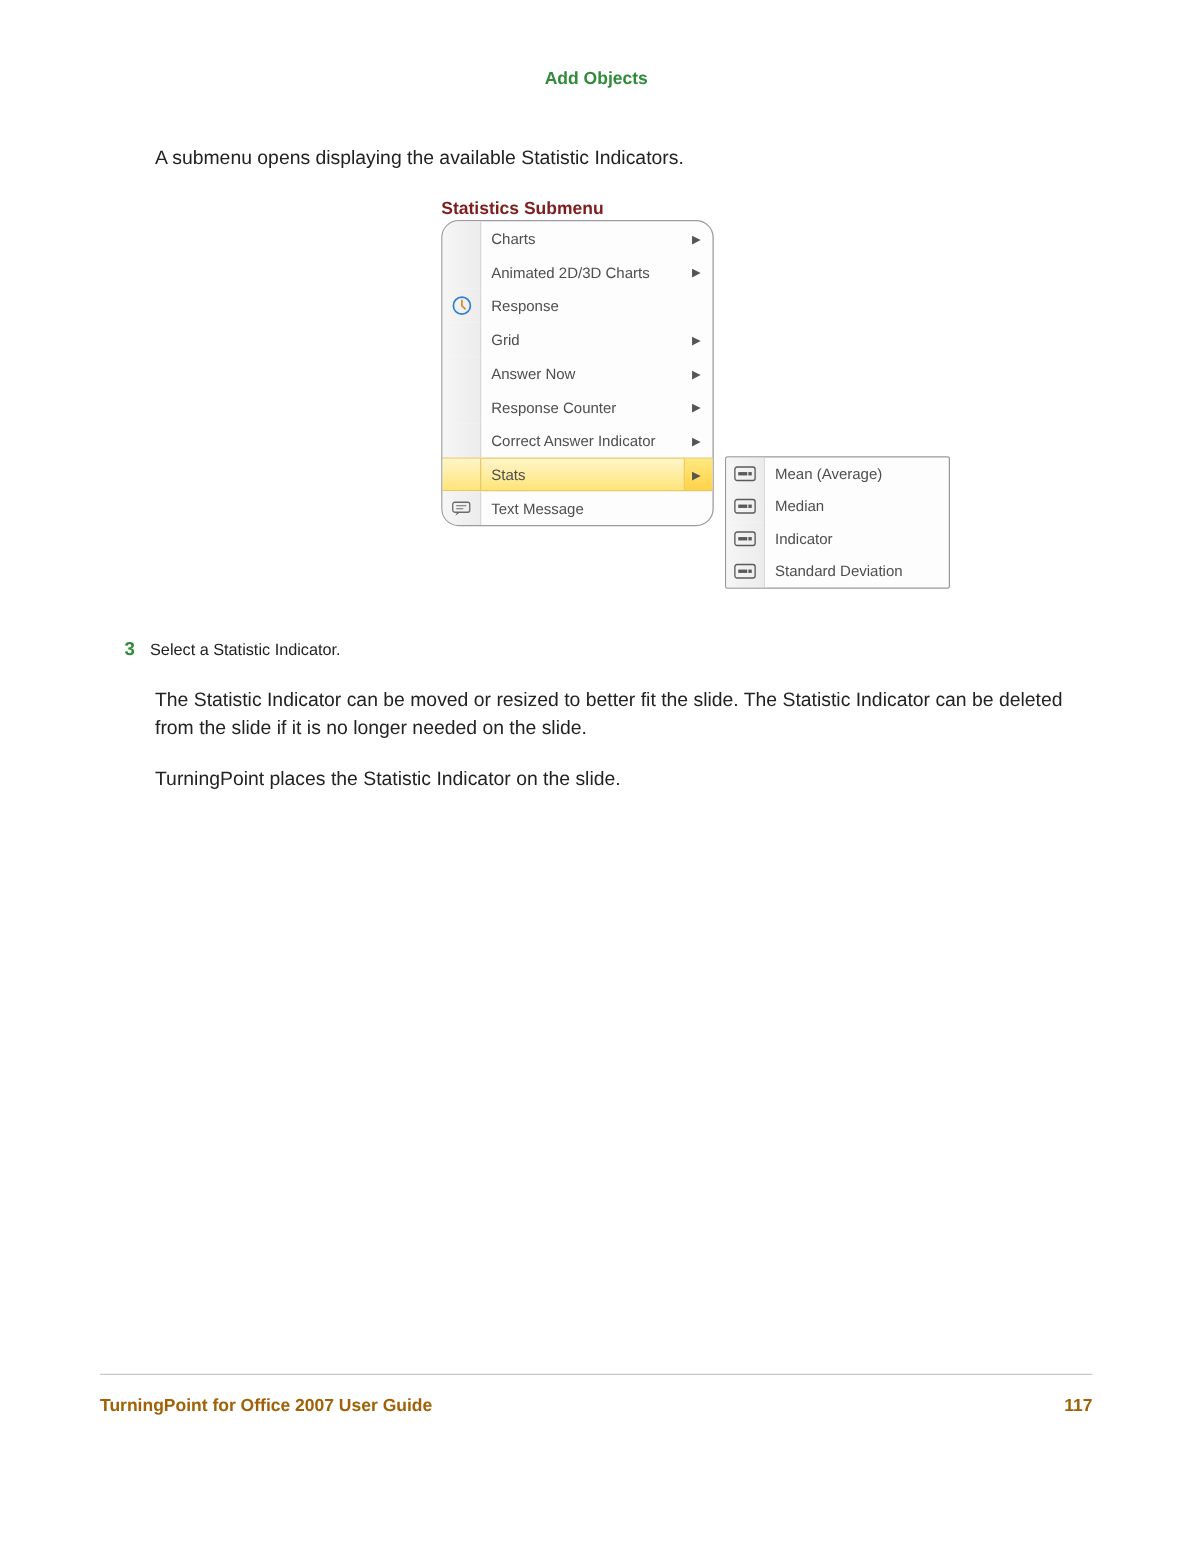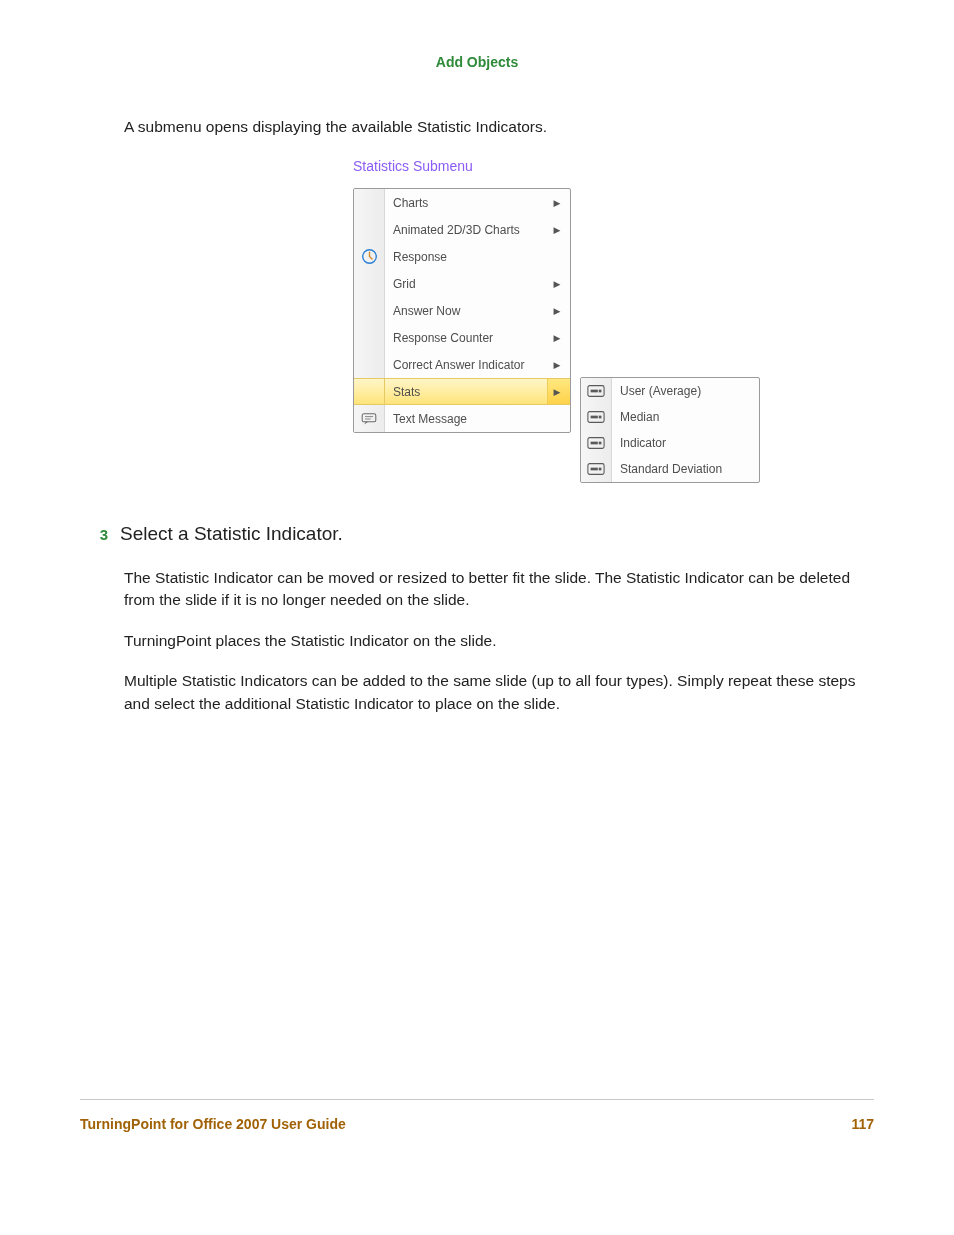--- a/index.html
+++ b/index.html
@@ -22,35 +22,35 @@
     font-weight: 600;
     color: #2f8a3a;
     margin-bottom: 48px;
   }
   .intro {
     font-size: 15.5px;
     margin: 0 0 22px 44px;
   }
   .figure-caption {
     font-size: 14px;
-    font-weight: 400;
-    color: #8b5cf6;
+    font-weight: 700;
+    color: #7f1d1d;
     margin-left: 273px;
-    margin-bottom: 14px;
+    margin-bottom: 2px;
   }
   .figure-wrap {
     margin-left: 273px;
     margin-bottom: 40px;
     display: flex;
     align-items: flex-start;
   }
   .menu {
     width: 216px;
     border: 1px solid #9b9b9b;
-    border-radius: 2px;
+    border-radius: 14px;
     background: #fdfdfd;
     font-size: 12px;
     color: #4e4e4e;
     overflow: hidden;
   }
   .menu-row {
     display: flex;
     align-items: center;
     height: 27px;
     position: relative;
@@ -124,21 +124,21 @@
     width: 40px;
     text-align: right;
     font-weight: 700;
     color: #2f8a3a;
     font-size: 15px;
     flex-shrink: 0;
     padding-right: 12px;
     box-sizing: border-box;
   }
   .step-text {
-    font-size: 19px;
+    font-size: 13px;
   }
   .para {
     font-size: 15.5px;
     margin: 0 0 18px 44px;
     line-height: 1.45;
   }
   .footer-rule {
     border: none;
     border-top: 1px solid #c9c9c9;
     margin: 0;
@@ -248,21 +248,21 @@
       <div class="menu-row">
         <div class="icon-col">
           <span class="stat-icon">
               <svg viewBox="0 0 20 14">
                 <rect x="1" y="1" width="18" height="12" rx="2" fill="none" stroke="#5a5a5a" stroke-width="1.2"></rect>
                 <rect x="4" y="5.5" width="8" height="3" fill="#5a5a5a"></rect>
                 <rect x="13" y="5.5" width="3" height="3" fill="#5a5a5a"></rect>
               </svg>
             </span>
         </div>
-        <div class="label-col">User (Average)</div>
+        <div class="label-col">Mean (Average)</div>
       </div>
       <div class="menu-row">
         <div class="icon-col">
           <span class="stat-icon">
               <svg viewBox="0 0 20 14">
                 <rect x="1" y="1" width="18" height="12" rx="2" fill="none" stroke="#5a5a5a" stroke-width="1.2"></rect>
                 <rect x="4" y="5.5" width="8" height="3" fill="#5a5a5a"></rect>
                 <rect x="13" y="5.5" width="3" height="3" fill="#5a5a5a"></rect>
               </svg>
             </span>
@@ -297,21 +297,20 @@
 
   </div>
 
   <div class="step-row">
     <div class="step-num">3</div>
     <div class="step-text">Select a Statistic Indicator.</div>
   </div>
 
   <p class="para">The Statistic Indicator can be moved or resized to better fit the slide. The Statistic Indicator can be deleted from the slide if it is no longer needed on the slide.</p>
   <p class="para">TurningPoint places the Statistic Indicator on the slide.</p>
-  <p class="para">Multiple Statistic Indicators can be added to the same slide (up to all four types). Simply repeat these steps and select the additional Statistic Indicator to place on the slide.</p>
 
   <hr class="footer-rule">
   <div class="footer">
     <span>TurningPoint for Office 2007 User Guide</span>
     <span>117</span>
   </div>
 
 </div>
 
 </body></html>

